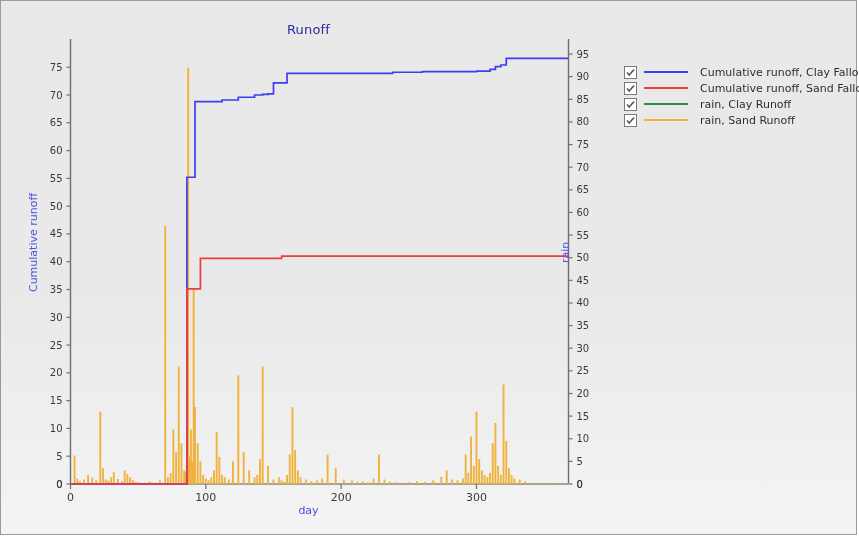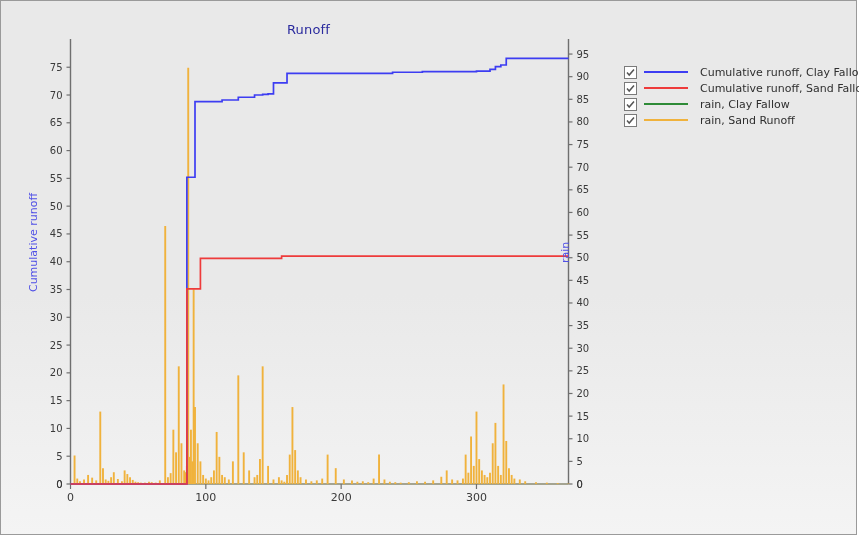--- a/index.html
+++ b/index.html
@@ -284,20 +284,21 @@
           <line x1="535.0217391304348" y1="483" x2="535.0217391304348" y2="481.18969072164947" stroke="#f0b23c" stroke-width="1.9"></line>
           <line x1="545.8478260869565" y1="483" x2="545.8478260869565" y2="481.6422680412371" stroke="#f0b23c" stroke-width="1.9"></line>
           <line x1="556.6739130434783" y1="483" x2="556.6739130434783" y2="482.09484536082476" stroke="#f0b23c" stroke-width="1.9"></line>
           <line x1="567.5" y1="483" x2="567.5" y2="482.54742268041235" stroke="#f0b23c" stroke-width="1.9"></line>
         </g>
         <path d="M69.5,483 L183.17391304347825,483 L183.17391304347825,483 L185.8804347826087,483 L185.8804347826087,176.25569620253162 L191.29347826086956,176.25569620253162 L191.29347826086956,176.25569620253162 L194,176.25569620253162 L194,100.68101265822787 L210.2391304347826,100.68101265822787 L210.2391304347826,100.68101265822787 L221.06521739130434,100.68101265822787 L221.06521739130434,99.01392405063297 L237.30434782608697,99.01392405063297 L237.30434782608697,96.23544303797473 L253.54347826086956,96.23544303797473 L253.54347826086956,94.01265822784814 L261.6630434782609,94.01265822784814 L261.6630434782609,93.4569620253165 L267.07608695652175,93.4569620253165 L267.07608695652175,92.90126582278475 L272.4891304347826,92.90126582278475 L272.4891304347826,81.78734177215193 L280.6086956521739,81.78734177215193 L280.6086956521739,81.78734177215193 L286.02173913043475,81.78734177215193 L286.02173913043475,72.34050632911391 L291.4347826086956,72.34050632911391 L291.4347826086956,72.34050632911391 L378.04347826086956,72.34050632911391 L378.04347826086956,72.34050632911391 L391.57608695652175,72.34050632911391 L391.57608695652175,71.2291139240507 L405.10869565217394,71.2291139240507 L405.10869565217394,71.2291139240507 L421.34782608695656,71.2291139240507 L421.34782608695656,70.673417721519 L475.4782608695652,70.673417721519 L475.4782608695652,70.11772151898731 L489.0108695652174,70.11772151898731 L489.0108695652174,68.45063291139246 L494.42391304347825,68.45063291139246 L494.42391304347825,65.67215189873417 L499.8369565217391,65.67215189873417 L499.8369565217391,64.00506329113921 L505.25,64.00506329113921 L505.25,57.33670886075953 L567.5,57.33670886075953 L567.5,57.33670886075953" fill="none" stroke="#3d3df2" stroke-width="1.7" stroke-linejoin="miter" stroke-linecap="butt"></path>
         <path d="M69.5,483 L183.17391304347825,483 L183.17391304347825,483 L185.8804347826087,483 L185.8804347826087,287.9506329113924 L194,287.9506329113924 L194,287.9506329113924 L199.41304347826087,287.9506329113924 L199.41304347826087,257.3873417721519 L272.4891304347826,257.3873417721519 L272.4891304347826,257.3873417721519 L280.6086956521739,257.3873417721519 L280.6086956521739,255.16455696202533 L567.5,255.16455696202533 L567.5,255.16455696202533" fill="none" stroke="#ee3b3b" stroke-width="1.7" stroke-linejoin="miter" stroke-linecap="butt"></path>
       </svg>
     <div class="axis-title" id="ylabel-left">Cumulative runoff</div>
     <div class="axis-title" id="ylabel-right">rain</div>
+    <div class="axis-title" id="xlabel">day</div>
   </div>
 
   <div id="legend">
       <div class="legend-row">
         <div class="lg-check">
           <svg width="9" height="9" viewBox="0 0 9 9">
             <path d="M1 4.6 L3.2 7 L8 1.4" stroke="#555" stroke-width="1.5" fill="none"></path>
           </svg>
         </div>
         <div class="lg-swatch" style="border-top-color: rgb(61, 61, 242);"></div>
@@ -312,21 +313,21 @@
         <div class="lg-swatch" style="border-top-color: rgb(238, 59, 59);"></div>
         <div class="lg-text">Cumulative runoff, Sand Fallow</div>
       </div>
       <div class="legend-row">
         <div class="lg-check">
           <svg width="9" height="9" viewBox="0 0 9 9">
             <path d="M1 4.6 L3.2 7 L8 1.4" stroke="#555" stroke-width="1.5" fill="none"></path>
           </svg>
         </div>
         <div class="lg-swatch" style="border-top-color: rgb(46, 139, 55);"></div>
-        <div class="lg-text">rain, Clay Fallow</div>
+        <div class="lg-text">rain, Clay Runoff</div>
       </div>
       <div class="legend-row">
         <div class="lg-check">
           <svg width="9" height="9" viewBox="0 0 9 9">
             <path d="M1 4.6 L3.2 7 L8 1.4" stroke="#555" stroke-width="1.5" fill="none"></path>
           </svg>
         </div>
         <div class="lg-swatch" style="border-top-color: rgb(240, 178, 60);"></div>
         <div class="lg-text">rain, Sand Runoff</div>
       </div>

